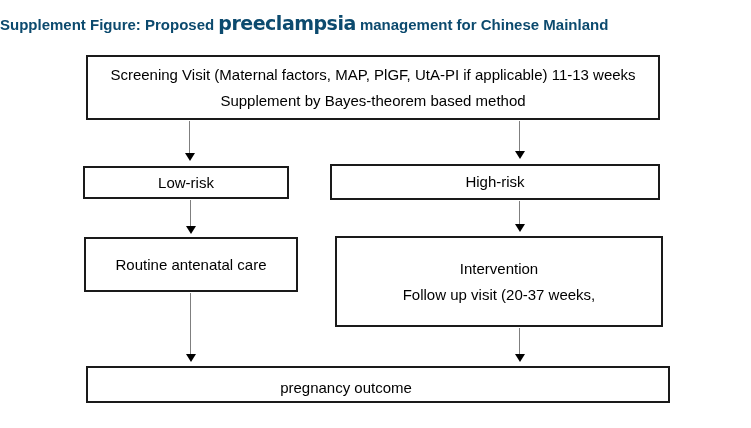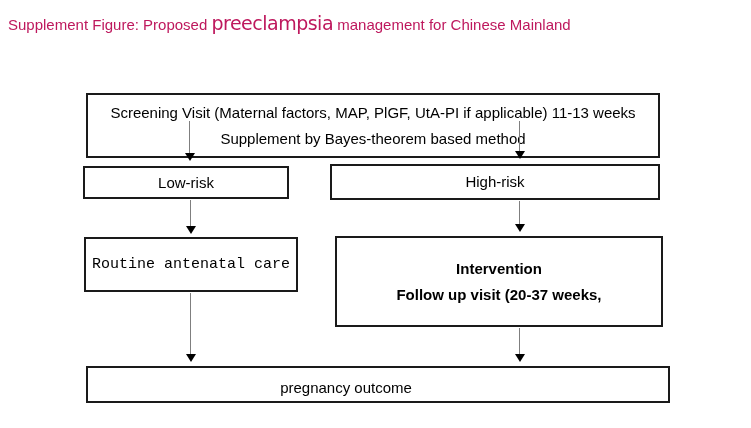--- a/index.html
+++ b/index.html
@@ -11,51 +11,51 @@
     position: relative;
     width: 751px;
     height: 428px;
     background: #ffffff;
     font-family: "Liberation Sans", sans-serif;
     color: #000000;
     overflow: hidden;
   }
   .figure-title {
     position: absolute;
-    left: 8px;
+    left: 0;
     top: 12px;
     font-size: 15px;
-    font-weight: normal;
+    font-weight: bold;
     white-space: nowrap;
-    color: #be185d;
+    color: #0c4a6e;
   }
   .figure-title .emphasis {
     font-size: 19px;
     font-family: "DejaVu Sans", sans-serif;
     letter-spacing: -0.5px;
   }
   .node {
     position: absolute;
     box-sizing: border-box;
     border: 2px solid #1a1a1a;
     background: #ffffff;
     display: flex;
     flex-direction: column;
     align-items: center;
     justify-content: center;
     font-size: 15px;
     line-height: 26px;
     text-align: center;
   }
   .node .line { white-space: nowrap; }
-  .node-screening   { left: 86px;  top: 55px;  width: 574px; height: 65px; margin-top: 38px; }
+  .node-screening   { left: 86px;  top: 55px;  width: 574px; height: 65px; }
   .node-low-risk    { left: 83px;  top: 166px; width: 206px; height: 33px; }
   .node-high-risk   { left: 330px; top: 164px; width: 330px; height: 36px; }
-  .node-routine     { left: 84px;  top: 237px; width: 214px; height: 55px; font-family: Liberation Mono, monospace; }
-  .node-intervention{ left: 335px; top: 236px; width: 328px; height: 91px; font-weight: bold; }
+  .node-routine     { left: 84px;  top: 237px; width: 214px; height: 55px; }
+  .node-intervention{ left: 335px; top: 236px; width: 328px; height: 91px; }
   .node-outcome     { left: 86px;  top: 366px; width: 584px; height: 37px; padding-right: 64px; justify-content: flex-end; }
   .arrow {
     position: absolute;
     width: 11px;
     display: flex;
     flex-direction: column;
     align-items: center;
   }
   .arrow .shaft {
     width: 1.5px;

